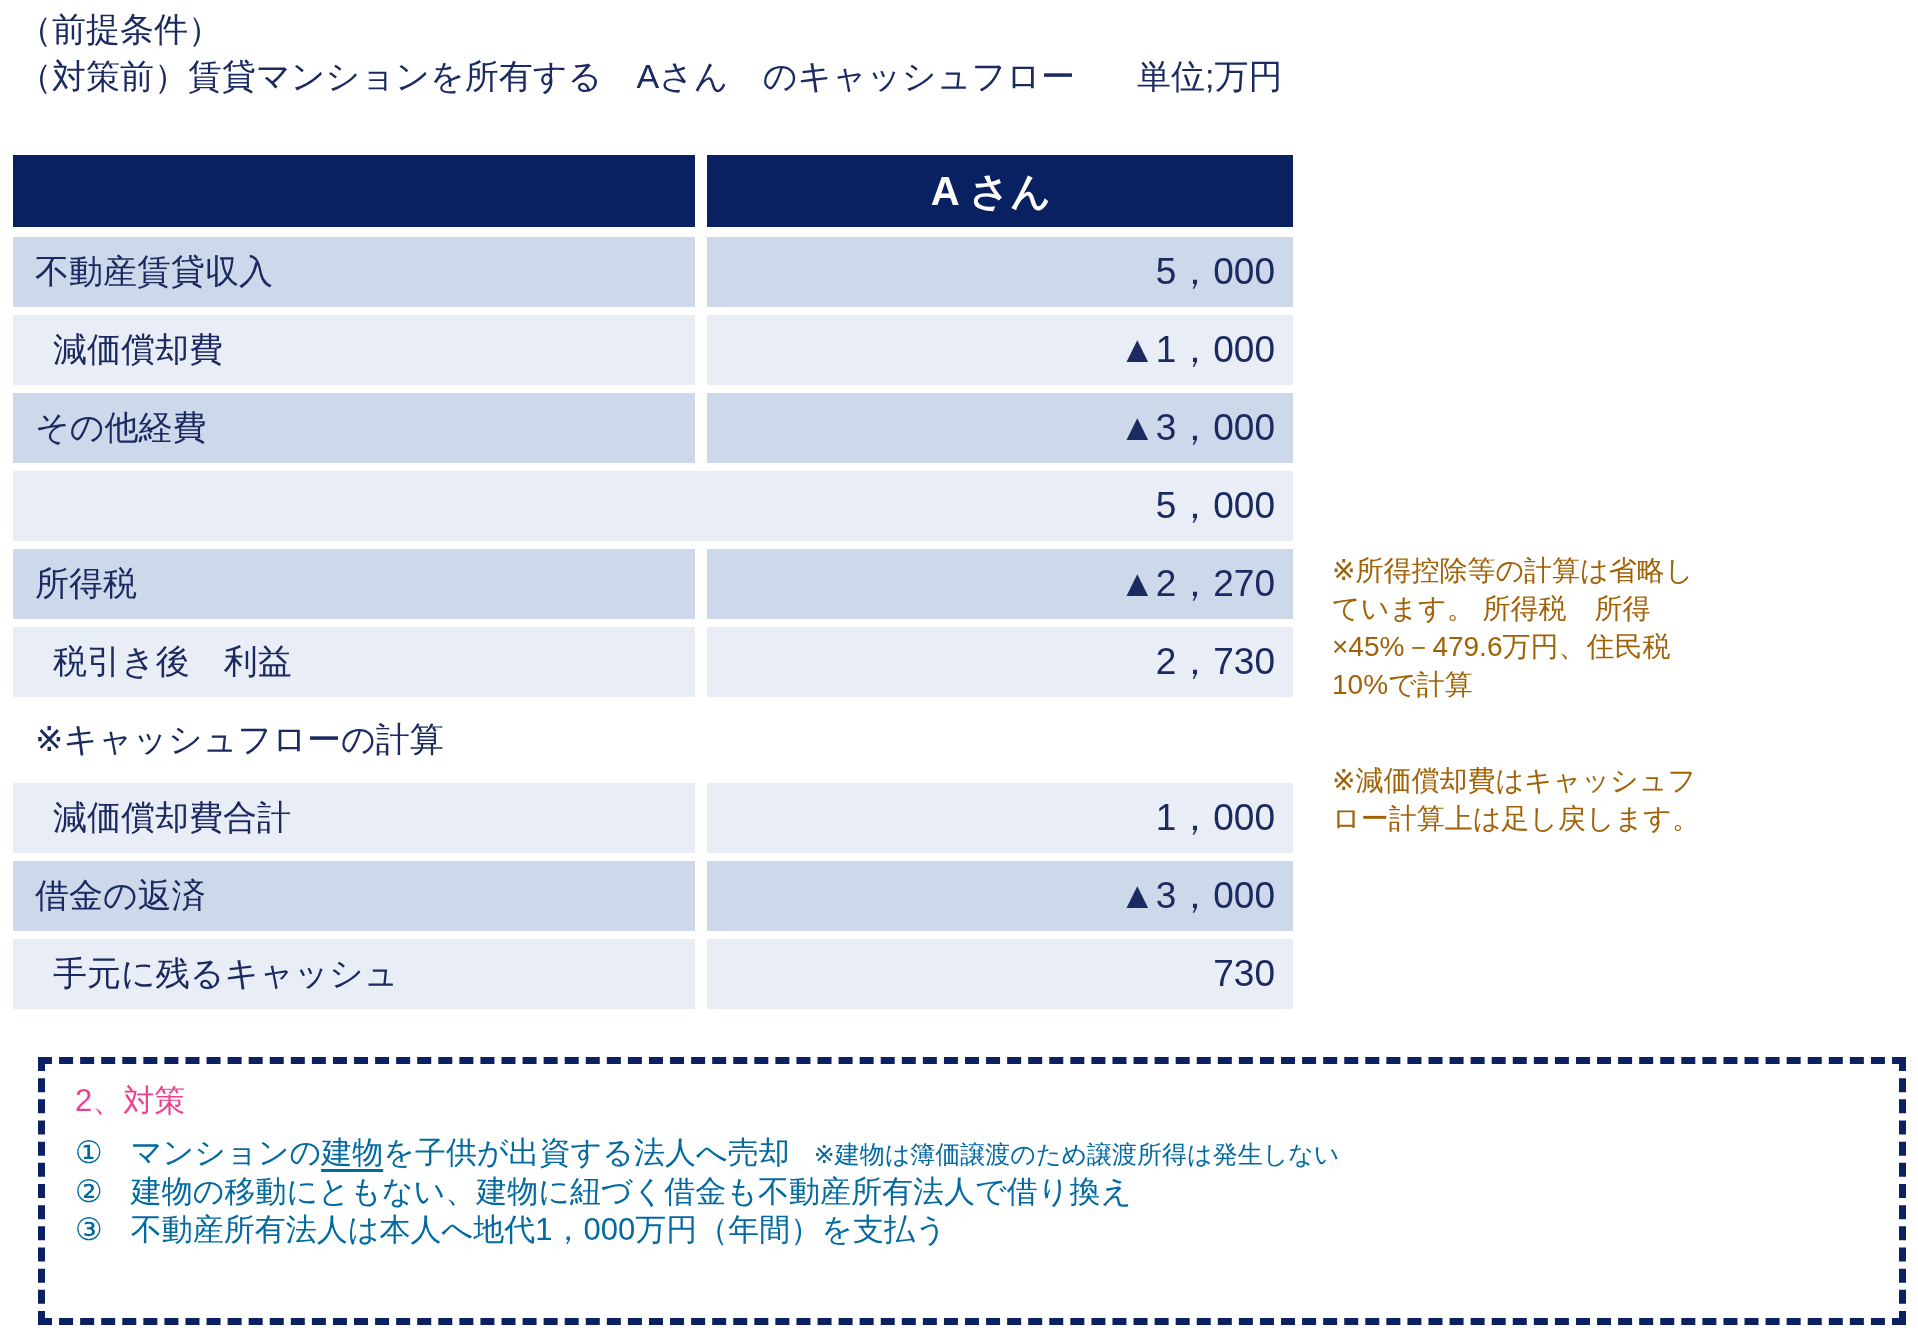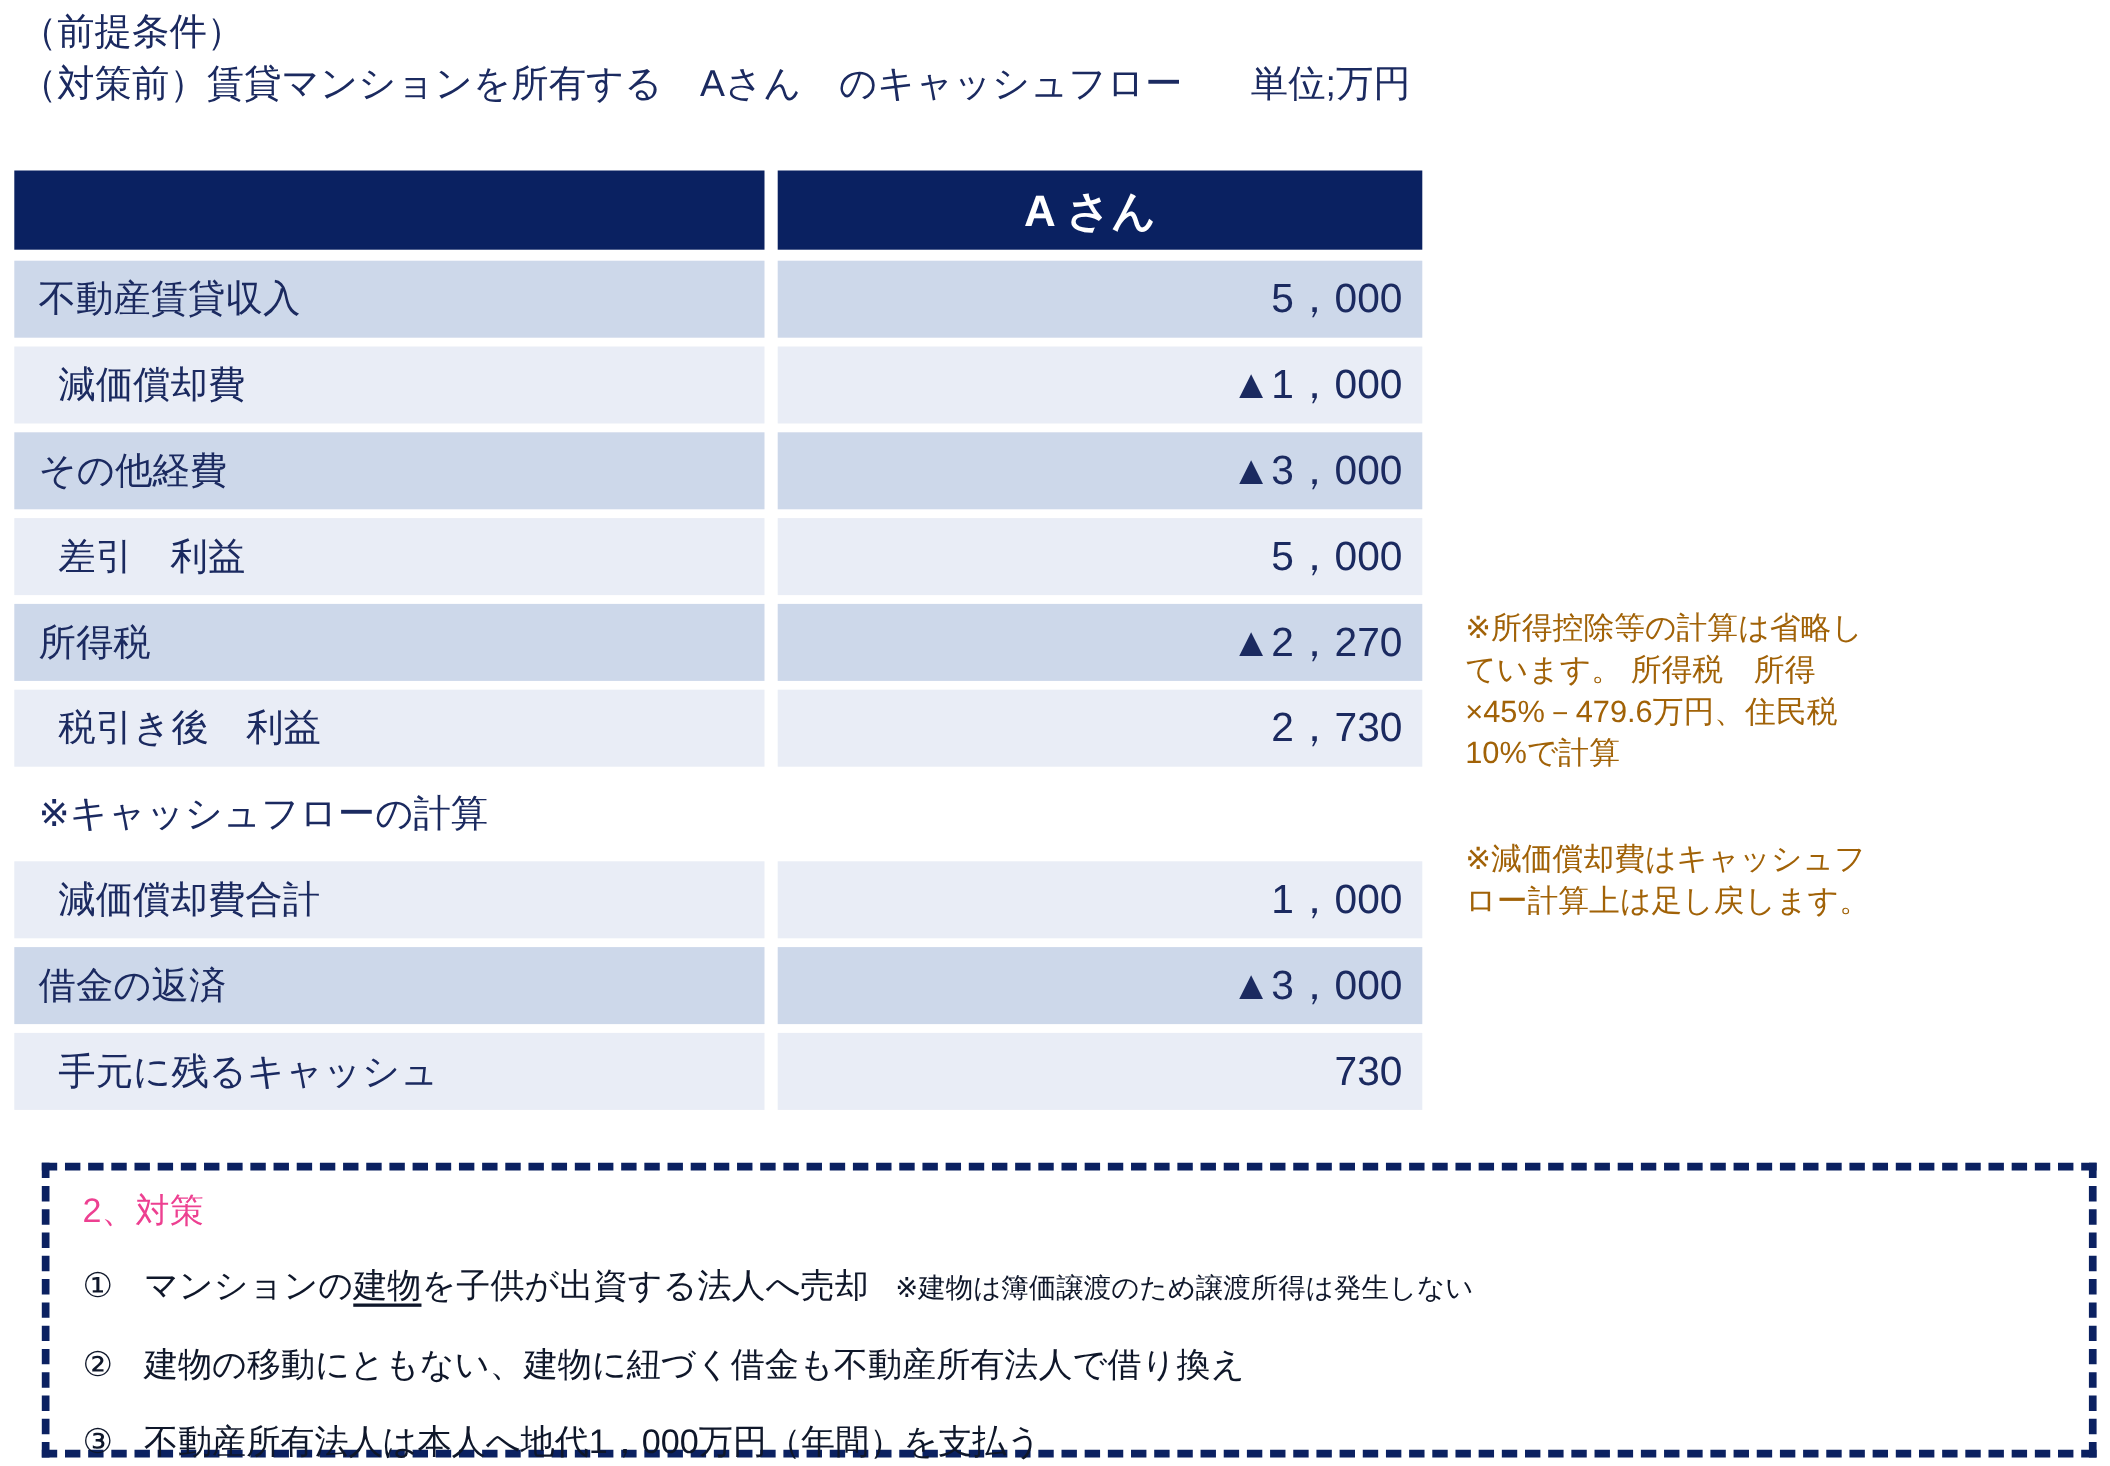--- a/index.html
+++ b/index.html
@@ -37,21 +37,21 @@
     padding-left:22px; font-size:34px; margin-bottom:8px; background:transparent; }
   
   .side-note { position:absolute; left:1332px; width:586px;
     font-size:28px; line-height:38px; white-space:pre-line; color:#a16207; }
   .note-1 { top:552px; }
   .note-2 { top:762px; }
   
   .dash-box { position:absolute; left:38px; top:1057px; width:1868px; height:268px;
     border:7px dashed #0b2161; padding:16px 20px 0 30px; }
   .box-title { color:#ed4091; font-size:31px; margin-bottom:12px; }
-  .box-item { color:#0f172a; font-size:31px; line-height:70px; white-space:nowrap; }
+  .box-item { color:#0369a1; font-size:31px; line-height:38px; white-space:nowrap; }
   .box-item .num { margin-right:28px; }
   .box-item .ul { text-decoration:underline; text-underline-offset:6px; }
   .box-item .small-note { font-size:25px; margin-left:24px; }
 </style>
 </head>
 <body>
 
 <div class="page">
 
   <div class="titles">
@@ -74,21 +74,20 @@
     </div>
     <div class="t-row data-row row-light">
       <div class="cell label-cell">減価償却費</div>
       <div class="cell val-cell">▲1，000</div>
     </div>
     <div class="t-row data-row row-dark">
       <div class="cell label-cell">その他経費</div>
       <div class="cell val-cell">▲3，000</div>
     </div>
     <div class="t-row data-row row-light">
-      <div class="cell label-cell">差引　利益</div>
       <div class="cell val-cell">5，000</div>
     </div>
     <div class="t-row data-row row-dark">
       <div class="cell label-cell">所得税</div>
       <div class="cell val-cell">▲2，270</div>
     </div>
     <div class="t-row data-row row-light">
       <div class="cell label-cell">税引き後　利益</div>
       <div class="cell val-cell">2，730</div>
     </div>

